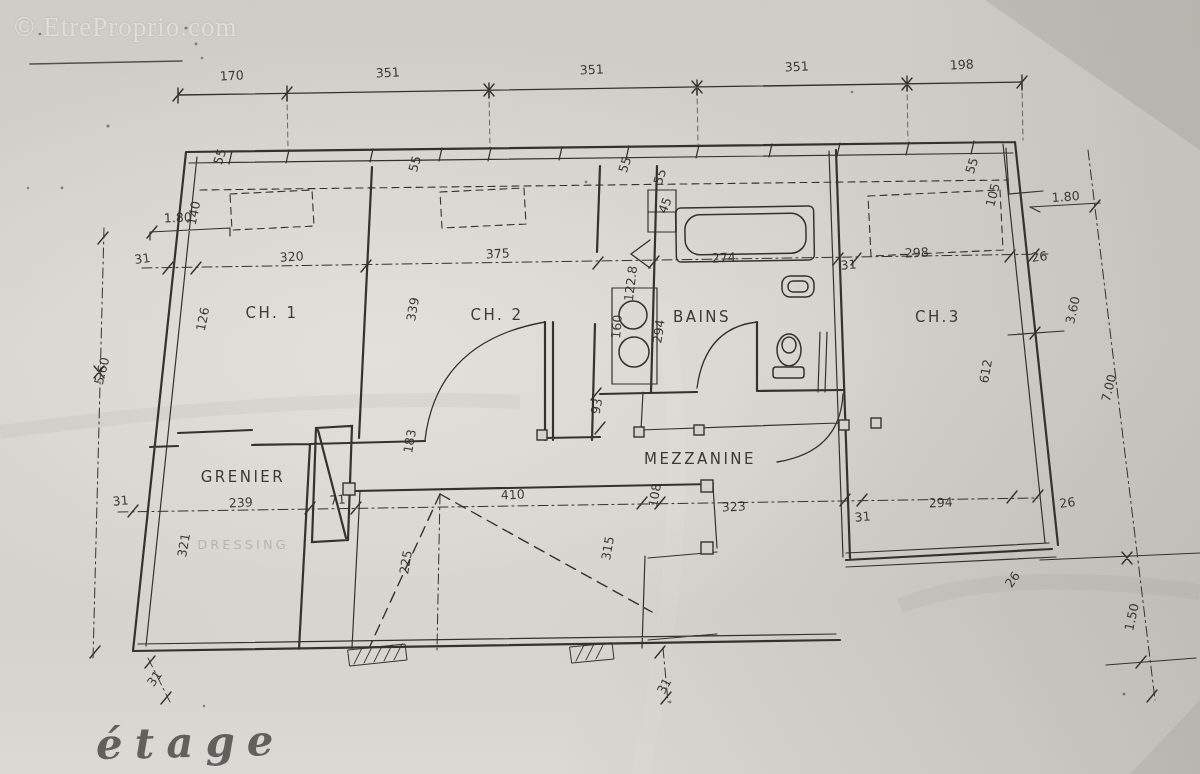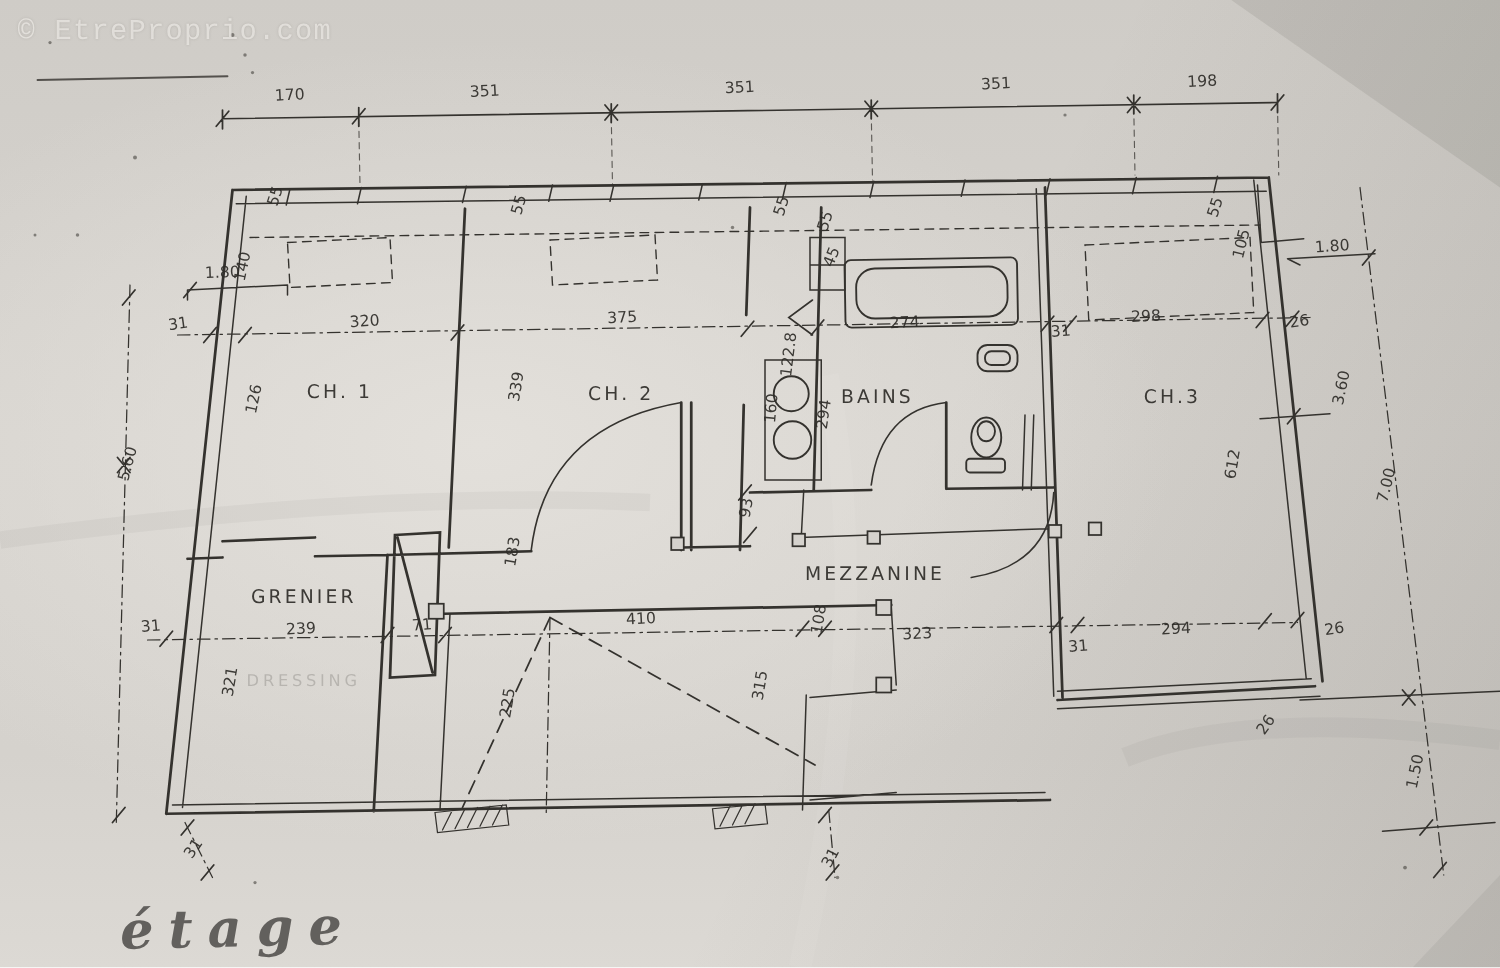--- a/index.html
+++ b/index.html
@@ -10,21 +10,21 @@
       linear-gradient(115deg, rgba(0,0,0,0) 58%, rgba(66,62,56,0.16) 100%),
       linear-gradient(180deg, #cfccc7 0%, #d7d4cf 45%, #d5d2cd 78%, #dcd9d4 100%);
     font-family:"DejaVu Sans",sans-serif;
   }
   svg{position:absolute;left:0;top:0;}
   .lbl{font-family:"DejaVu Sans",sans-serif;fill:#2f2d29;font-size:12.5px;text-anchor:middle;opacity:.92;}
   .room{font-size:15px;letter-spacing:2.5px;font-weight:500;}
   .faint{opacity:.20;letter-spacing:3px;font-size:13px;}
   .watermark{
     position:absolute;left:14px;top:12px;
-    font-family:Liberation Mono, monospace;font-size:23px;font-weight:500;
+    font-family:Liberation Serif, serif;font-size:27px;font-weight:500;
     color:rgba(238,235,231,0.72);text-shadow:0 0 2px rgba(120,115,110,0.30);
     letter-spacing:1px;user-select:none;
   }
   .floor-title{
     position:absolute;left:96px;top:718px;
     font-family:"DejaVu Serif",serif;font-style:italic;font-weight:700;
     font-size:42px;color:#4e4c49;letter-spacing:12px;opacity:.85;
     transform:rotate(-1.2deg);
   }
 </style>

